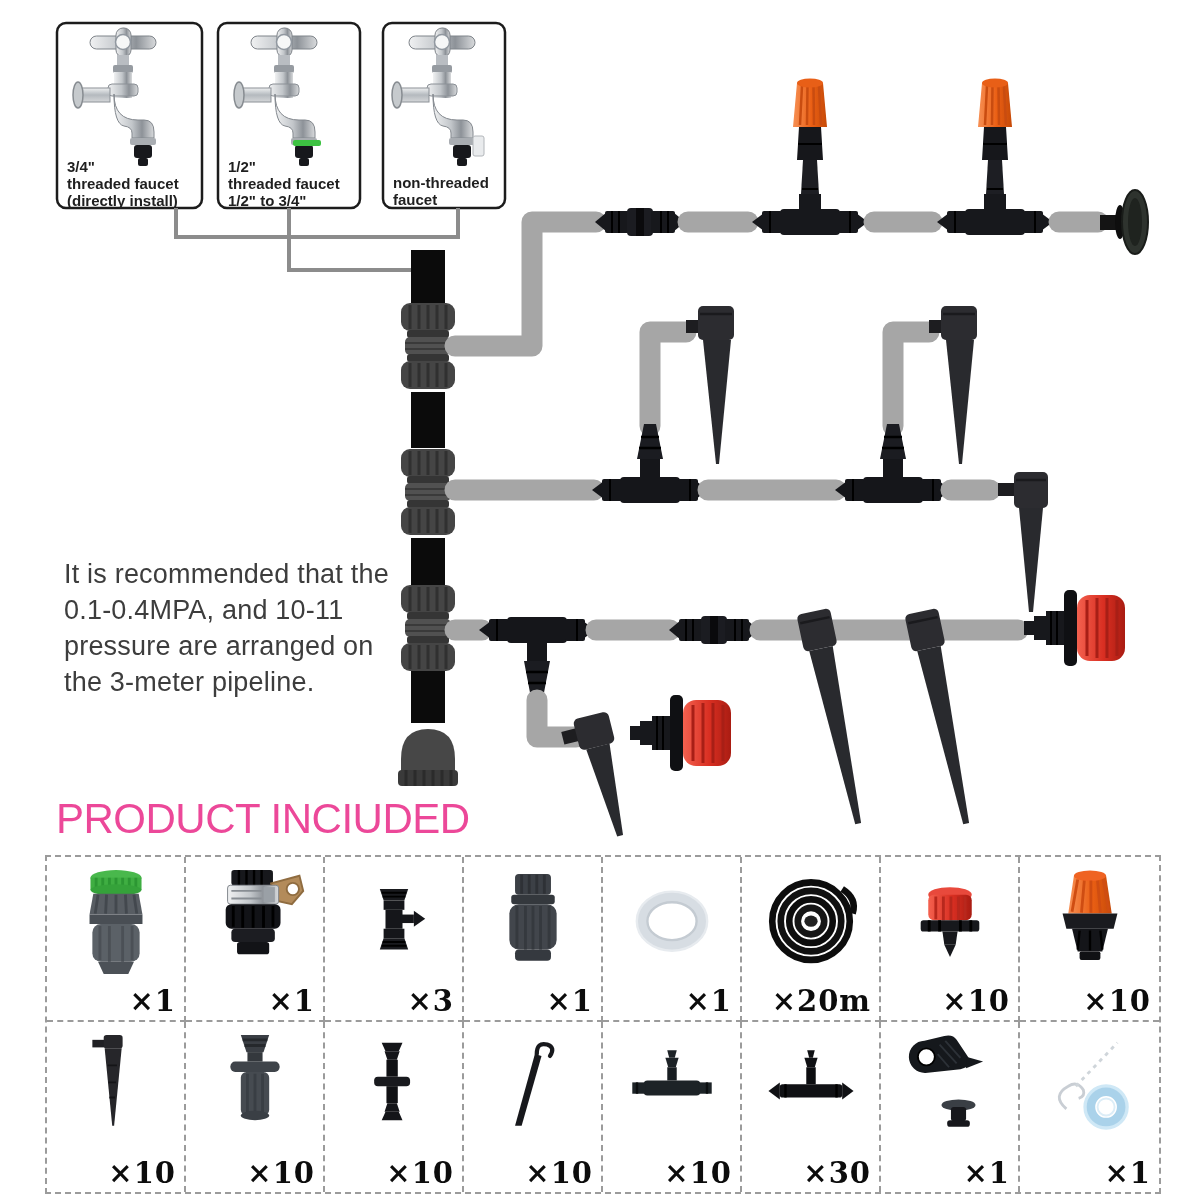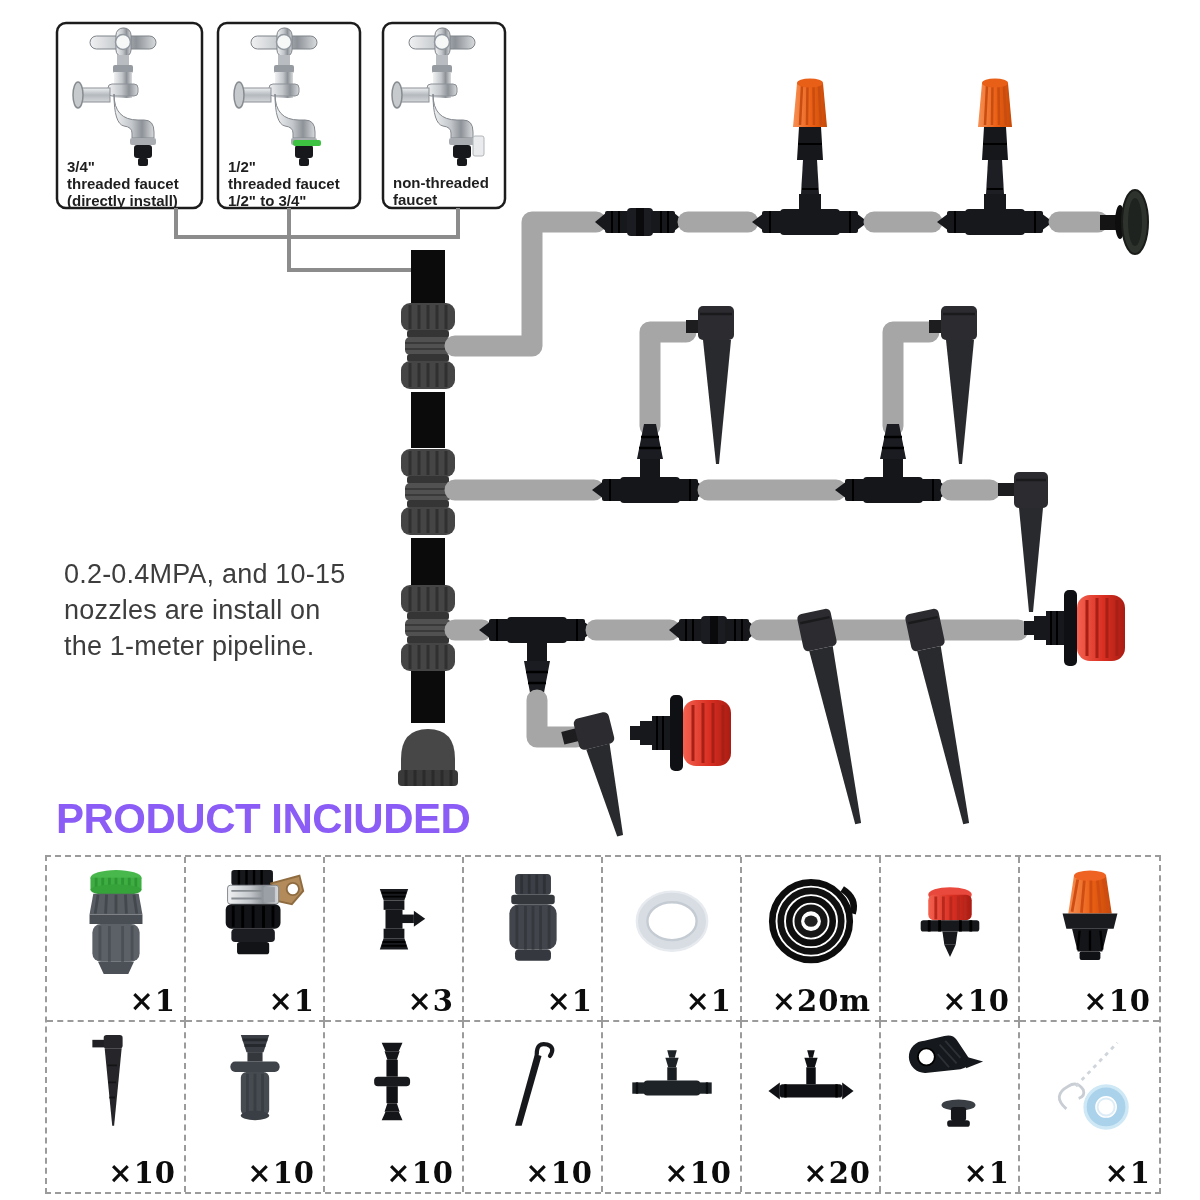--- a/index.html
+++ b/index.html
@@ -5,21 +5,21 @@
   *{margin:0;padding:0;box-sizing:border-box}
   html,body{background:#fff}
   .page{position:relative;width:1200px;height:1200px;background:#ffffff;overflow:hidden;
         font-family:"Liberation Sans",sans-serif;}
   .diagram{position:absolute;left:0;top:0;}
   .pipe{stroke:#a6a6a6;stroke-width:21;fill:none;stroke-linejoin:round;stroke-linecap:round}
   .wire{stroke:#8c8c8c;stroke-width:4;fill:none}
   .optbox{fill:#ffffff;stroke:#1c1c1c;stroke-width:2.5}
   .boxlabel{font-size:15px;font-weight:bold;fill:#1f1f1f;font-family:"Liberation Sans",sans-serif}
   .note{position:absolute;left:64px;top:556px;font-size:27px;color:#3d3d3d;line-height:36px;letter-spacing:.2px}
-  .heading{position:absolute;left:56px;top:795px;font-size:42px;font-weight:700;color:#8b5cf6;letter-spacing:-.5px}
+  .heading{position:absolute;left:56px;top:795px;font-size:42px;font-weight:400;color:#ec4899;letter-spacing:-.5px}
   .grid{position:absolute;left:45px;top:855px;width:1116px;display:grid;
         grid-template-columns:repeat(8,1fr);grid-template-rows:165px 170px;border:2px dashed #9b9b9b;background:#fff}
   .cell{position:relative;border-right:2px dashed #9b9b9b;border-bottom:2px dashed #9b9b9b;
         display:flex;align-items:flex-start;justify-content:center;padding-top:4px}
   .cell:nth-child(8n){border-right:none}
   .cell:nth-child(n+9){border-bottom:none}
   .qty{position:absolute;right:8px;bottom:2px;font-family:"DejaVu Serif",serif;font-weight:bold;
        font-size:29px;color:#0c0c0c;letter-spacing:1px;white-space:nowrap}
   .p-icon{width:104px;height:126px}
 </style>
@@ -241,23 +241,24 @@
       <path class="pipe" d="M596 630 H670"></path>
       <use href="#inline-coupler" transform="translate(714,630)"></use>
       <path class="pipe" d="M760 630 H1018"></path>
       <use href="#spike-long-g" transform="translate(817,630)"></use>
       <use href="#spike-long-g" transform="translate(925,630)"></use>
       <use href="#dripper-h" transform="translate(1024,628)"></use>
     </g>
   </svg>
 
   <div class="note">
-    <div>0.2-0.4MPA, and 10-15</div>
-    <div>nozzles are install on</div>
-    <div>the 1-meter pipeline.</div>
+    <div>It is recommended that the</div>
+    <div>0.1-0.4MPA, and 10-11</div>
+    <div>pressure are arranged on</div>
+    <div>the 3-meter pipeline.</div>
   </div>
 
   <div class="heading">PRODUCT INCIUDED</div>
 
   <div class="grid">
 
     <div class="cell">
       <svg class="p-icon" viewBox="0 0 110 130">
         <ellipse cx="55" cy="16" rx="27" ry="8" fill="#49b84c"></ellipse>
         <rect x="28" y="16" width="54" height="13" fill="#3fae42"></rect>
@@ -435,21 +436,21 @@
         <g transform="translate(0,12)">
           <polygon points="51,12 59,12 57,20 53,20" fill="#101114"></polygon>
           <polygon points="48,20 62,20 59,30 51,30" fill="#101114"></polygon>
           <rect x="50" y="30" width="10" height="18" fill="#0c0d10"></rect>
           <rect x="22" y="48" width="66" height="14" rx="3" fill="#101114"></rect>
           <polygon points="22,46 10,55 22,64" fill="#101114"></polygon>
           <polygon points="88,46 100,55 88,64" fill="#101114"></polygon>
           <path d="M28 48 v14 M82 48 v14" stroke="#000" stroke-width="2.5"></path>
         </g>
       </svg>
-      <span class="qty">×20</span>
+      <span class="qty">×30</span>
     </div>
 
     <div class="cell">
       <svg class="p-icon" viewBox="0 0 110 130">
         <path d="M28 14 a17 17 0 1 0 1 34 L66 44 q14 -3 8 -13 L62 13 q-4 -6 -13 -4 z" fill="#15181c"></path>
         <circle cx="30" cy="31" r="9" fill="#ffffff" stroke="#000" stroke-width="2"></circle>
         <path d="M44 18 l18 20 M50 14 l16 18 M42 28 l12 14" stroke="#2c3137" stroke-width="2"></path>
         <polygon points="72,31 90,36 72,43" fill="#15181c"></polygon>
         <ellipse cx="64" cy="82" rx="18" ry="6" fill="#3a3f45"></ellipse>
         <rect x="56" y="84" width="16" height="15" rx="3" fill="#17181c"></rect>

